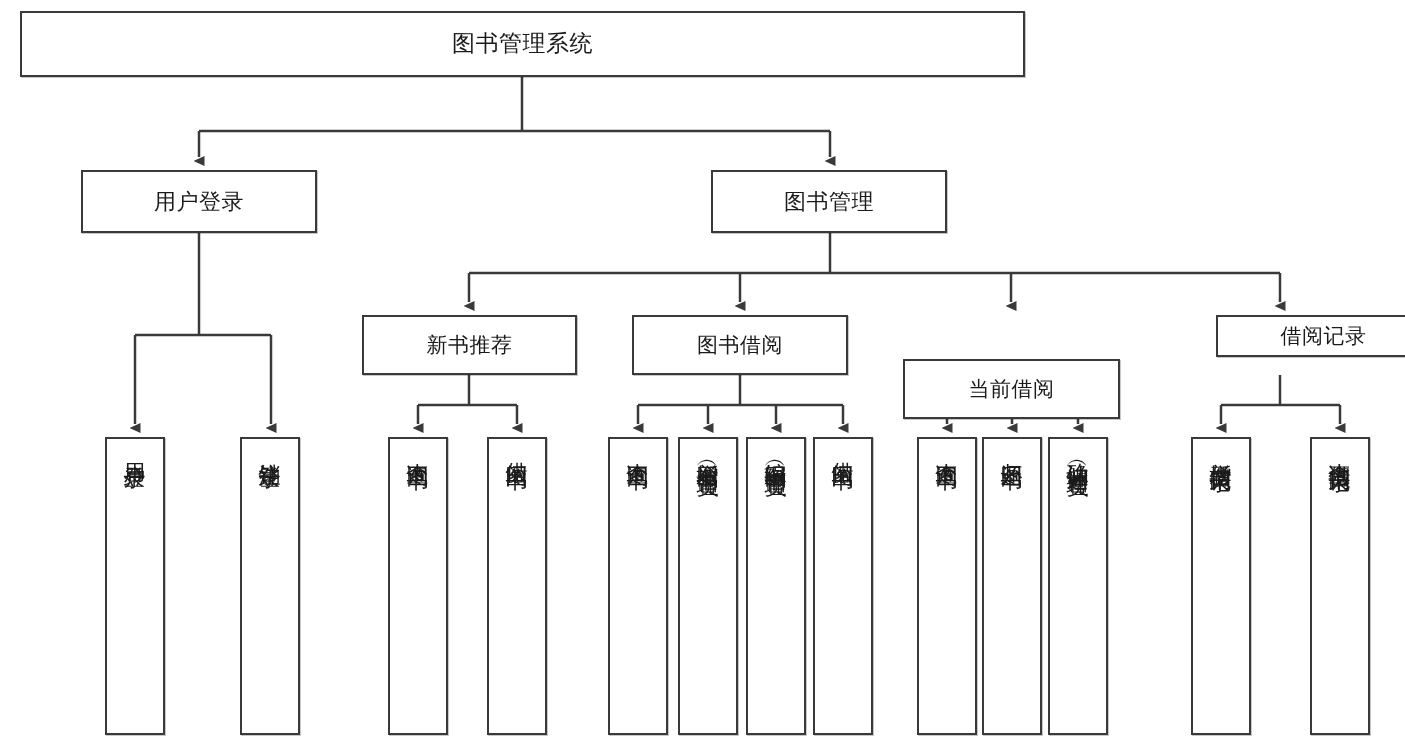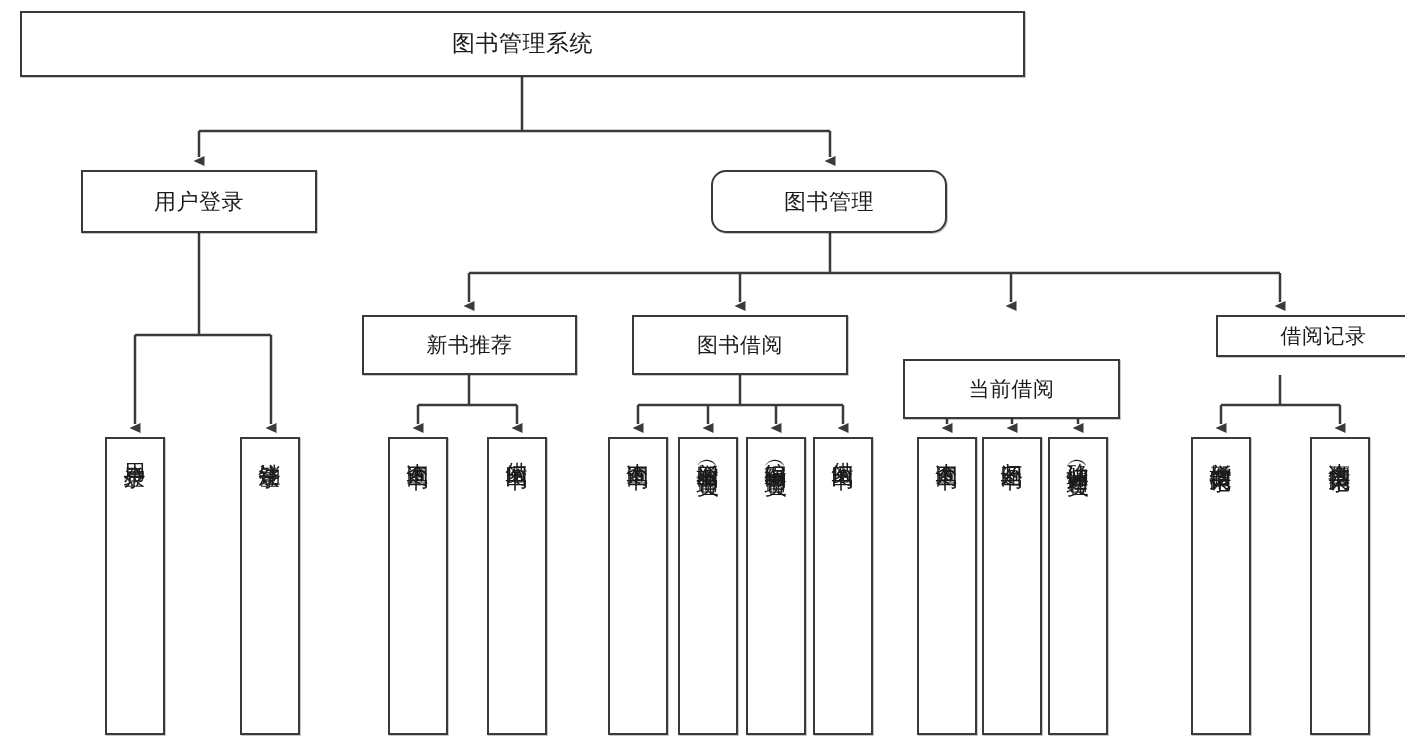--- a/index.html
+++ b/index.html
@@ -125,21 +125,21 @@
     </g>
   </svg>
 
   <div class="node root" style="left:20px; top:11px; width:1005px; height:66px;">
     <span class="label">图书管理系统</span>
   </div>
 
   <div class="node level2" style="left:81px; top:170px; width:236px; height:63px;">
     <span class="label">用户登录</span>
   </div>
-  <div class="node level2" style="left:711px; top:170px; width:236px; height:63px;border-radius:15px;">
+  <div class="node level2" style="left:711px; top:170px; width:236px; height:63px;">
     <span class="label">图书管理</span>
   </div>
 
   <div class="node level3" style="left:362px; top:315px; width:215px; height:60px;">
     <span class="label">新书推荐</span>
   </div>
   <div class="node level3" style="left:632px; top:315px; width:216px; height:60px;">
     <span class="label">图书借阅</span>
   </div>
   <div class="node level3" style="left:903px; top:315px; width:217px; height:60px;margin-top:44px;">

